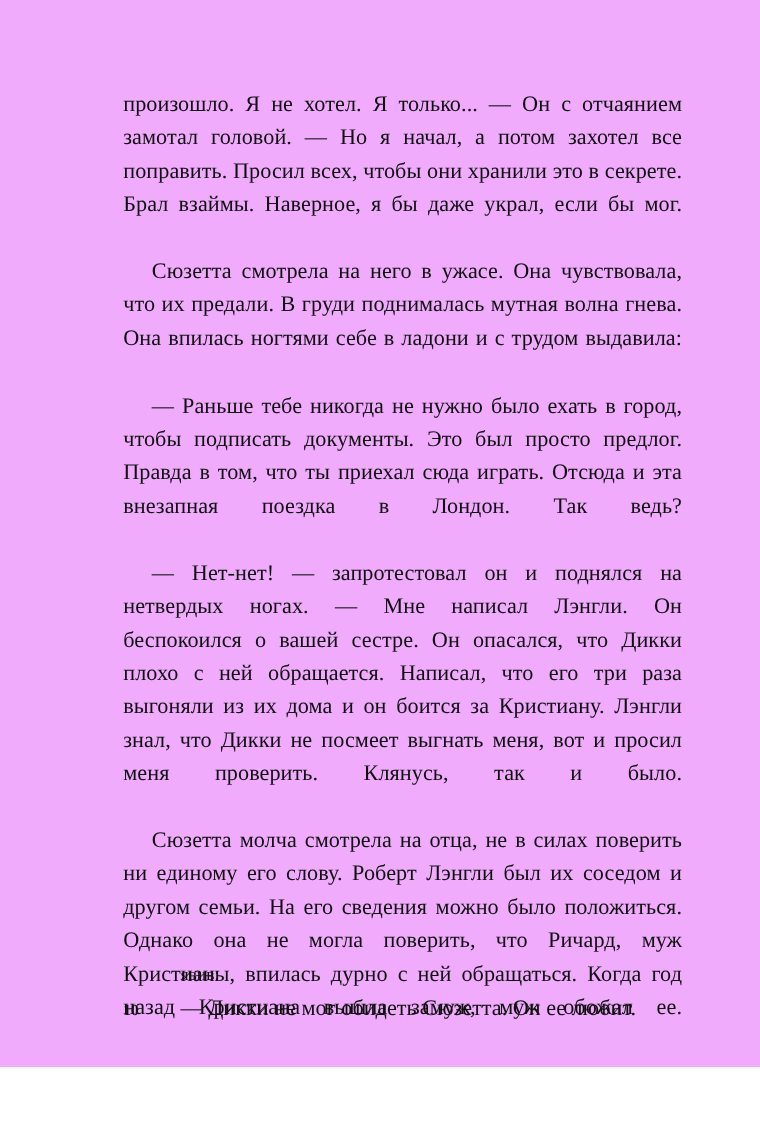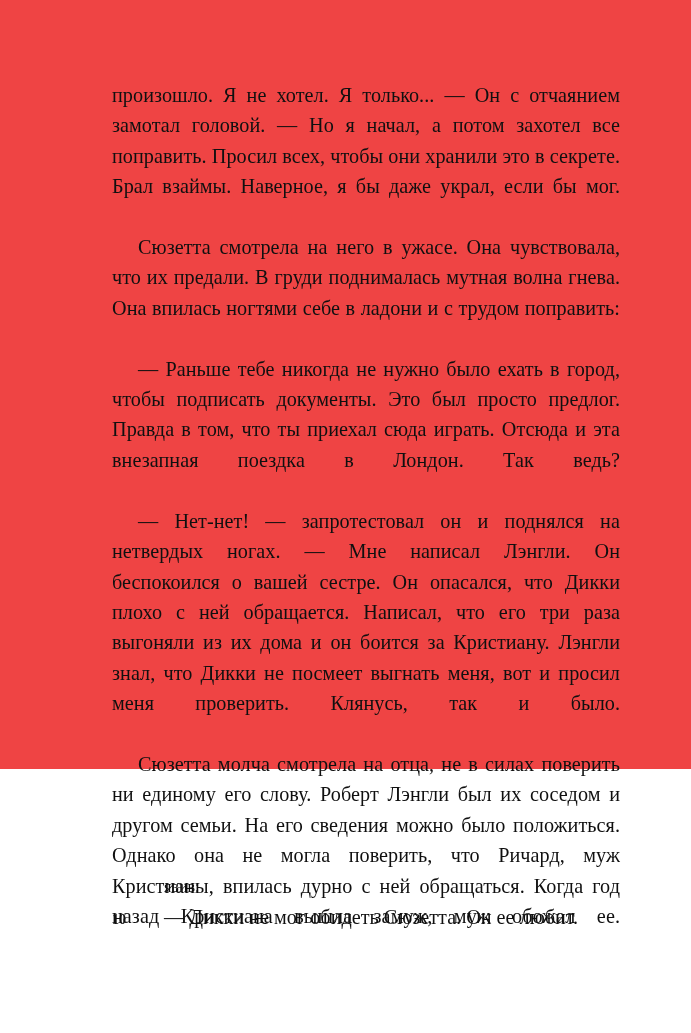--- a/index.html
+++ b/index.html
@@ -13,22 +13,22 @@
     position: relative;
     font-family: "Liberation Serif", "DejaVu Serif", serif;
     color: #101010;
     overflow: hidden;
   }
   .page {
     position: absolute;
     left: 0;
     top: 0;
     width: 691px;
-    height: 769px;
-    background: #ef4444;
+    height: 970px;
+    background: #f0abfc;
   }
   .text-column {
     position: absolute;
     left: 112px;
     top: 80px;
     width: 508px;
   }
   .para {
     margin: 0;
     font-size: 20.2px;
@@ -85,21 +85,21 @@
     text-indent: 52px;
   }
 </style>
 </head>
 <body>
 
 <div class="page">
 
   <div class="text-column">
     <p class="para">произошло. Я не хотел. Я только... — Он с отчаянием замотал головой. — Но я начал, а потом захотел все поправить. Просил всех, чтобы они хранили это в секрете. Брал взаймы. Наверное, я бы даже украл, если бы мог.</p>
-    <p class="para indent">Сюзетта смотрела на него в ужасе. Она чувствовала, что их предали. В груди поднималась мутная волна гнева. Она впилась ногтями себе в ладони и с трудом поправить:</p>
+    <p class="para indent">Сюзетта смотрела на него в ужасе. Она чувствовала, что их предали. В груди поднималась мутная волна гнева. Она впилась ногтями себе в ладони и с трудом выдавила:</p>
     <p class="para indent">— Раньше тебе никогда не нужно было ехать в город, чтобы подписать документы. Это был просто предлог. Правда в том, что ты приехал сюда играть. Отсюда и эта внезапная поездка в Лондон. Так ведь?</p>
     <p class="para indent">— Нет-нет! — запротестовал он и поднялся на нетвердых ногах. — Мне написал Лэнгли. Он беспокоился о вашей сестре. Он опасался, что Дикки плохо с ней обращается. Написал, что его три раза выгоняли из их дома и он боится за Кристиану. Лэнгли знал, что Дикки не посмеет выгнать меня, вот и просил меня проверить. Клянусь, так и было.</p>
     <p class="para indent">Сюзетта молча смотрела на отца, не в силах поверить ни единому его слову. Роберт Лэнгли был их соседом и другом семьи. На его сведения можно было положиться. Однако она не могла поверить, что Ричард, муж Кристианы, впилась дурно с ней обращаться. Когда год назад Кристиана вышла замуж, муж обожал ее.</p>
   </div>
 
   <div class="sub-line">явив:</div>
 
   <div class="last-block">
     <span class="folio">10</span>
     <span class="last-line">— Дикки не мог обидеть Сюзетта. Он ее любит.</span>

